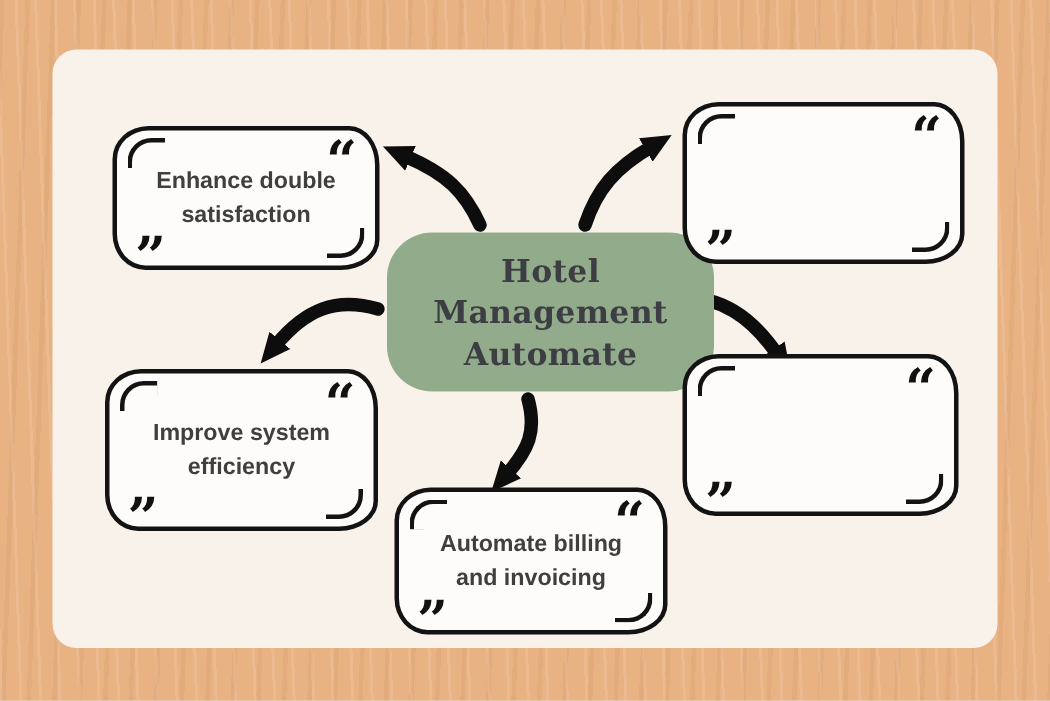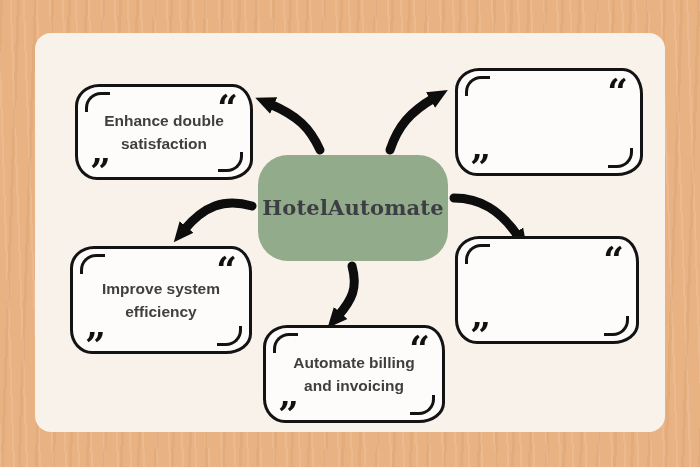--- a/index.html
+++ b/index.html
@@ -28,24 +28,24 @@
     border-radius:16px;
   }
   .arrows{
     position:absolute;left:0;top:0;width:700px;height:467px;
     pointer-events:none;
   }
   .arrows path.arrow{
     fill:none;stroke:#0d0d0d;stroke-width:9;stroke-linecap:round;
   }
   .center-node{
-    position:absolute;left:258px;top:155px;width:190px;height:106px;
+    position:absolute;left:258px;top:155px;width:218px;height:106px;
     background:var(--center-fill);
     border-radius:30px;
-    display:flex;align-items:center;justify-content:center;
+    display:flex;flex-direction:column;align-items:center;justify-content:center;
     font-family:"DejaVu Serif", serif;
     font-weight:bold;font-size:21px;line-height:1.3;color:#3d3e44;
     text-align:center;letter-spacing:.2px;
   }
   .node{
     position:absolute;
     background:#fdfcfa;
     border:3px solid var(--node-border);
     border-radius:24px 20px 26px 22px / 22px 26px 20px 24px;
     display:flex;align-items:center;justify-content:center;
@@ -93,20 +93,21 @@
     </defs>
     <path class="arrow" d="M320,150 C310,128 298,116 270,104" marker-end="url(#ah)"></path>
     <path class="arrow" d="M390,150 C398,126 410,112 434,98" marker-end="url(#ah)"></path>
     <path class="arrow" d="M252,206 C224,198 204,206 184,230" marker-end="url(#ah)"></path>
     <path class="arrow" d="M352,266 C358,288 352,300 338,316" marker-end="url(#ah)"></path>
     <path class="arrow" d="M454,198 C480,198 500,210 518,236" marker-end="url(#ah)"></path>
   </svg>
 
   <div class="center-node">
     <div>Hotel</div>
+    <div>Management</div>
     <div>Automate</div>
   </div>
 
   <div class="node node-tl">
     <span class="q q-open">“</span>
     <div>Enhance double satisfaction</div>
     <span class="q q-close">”</span>
   </div>
 
   <div class="node node-tr">

